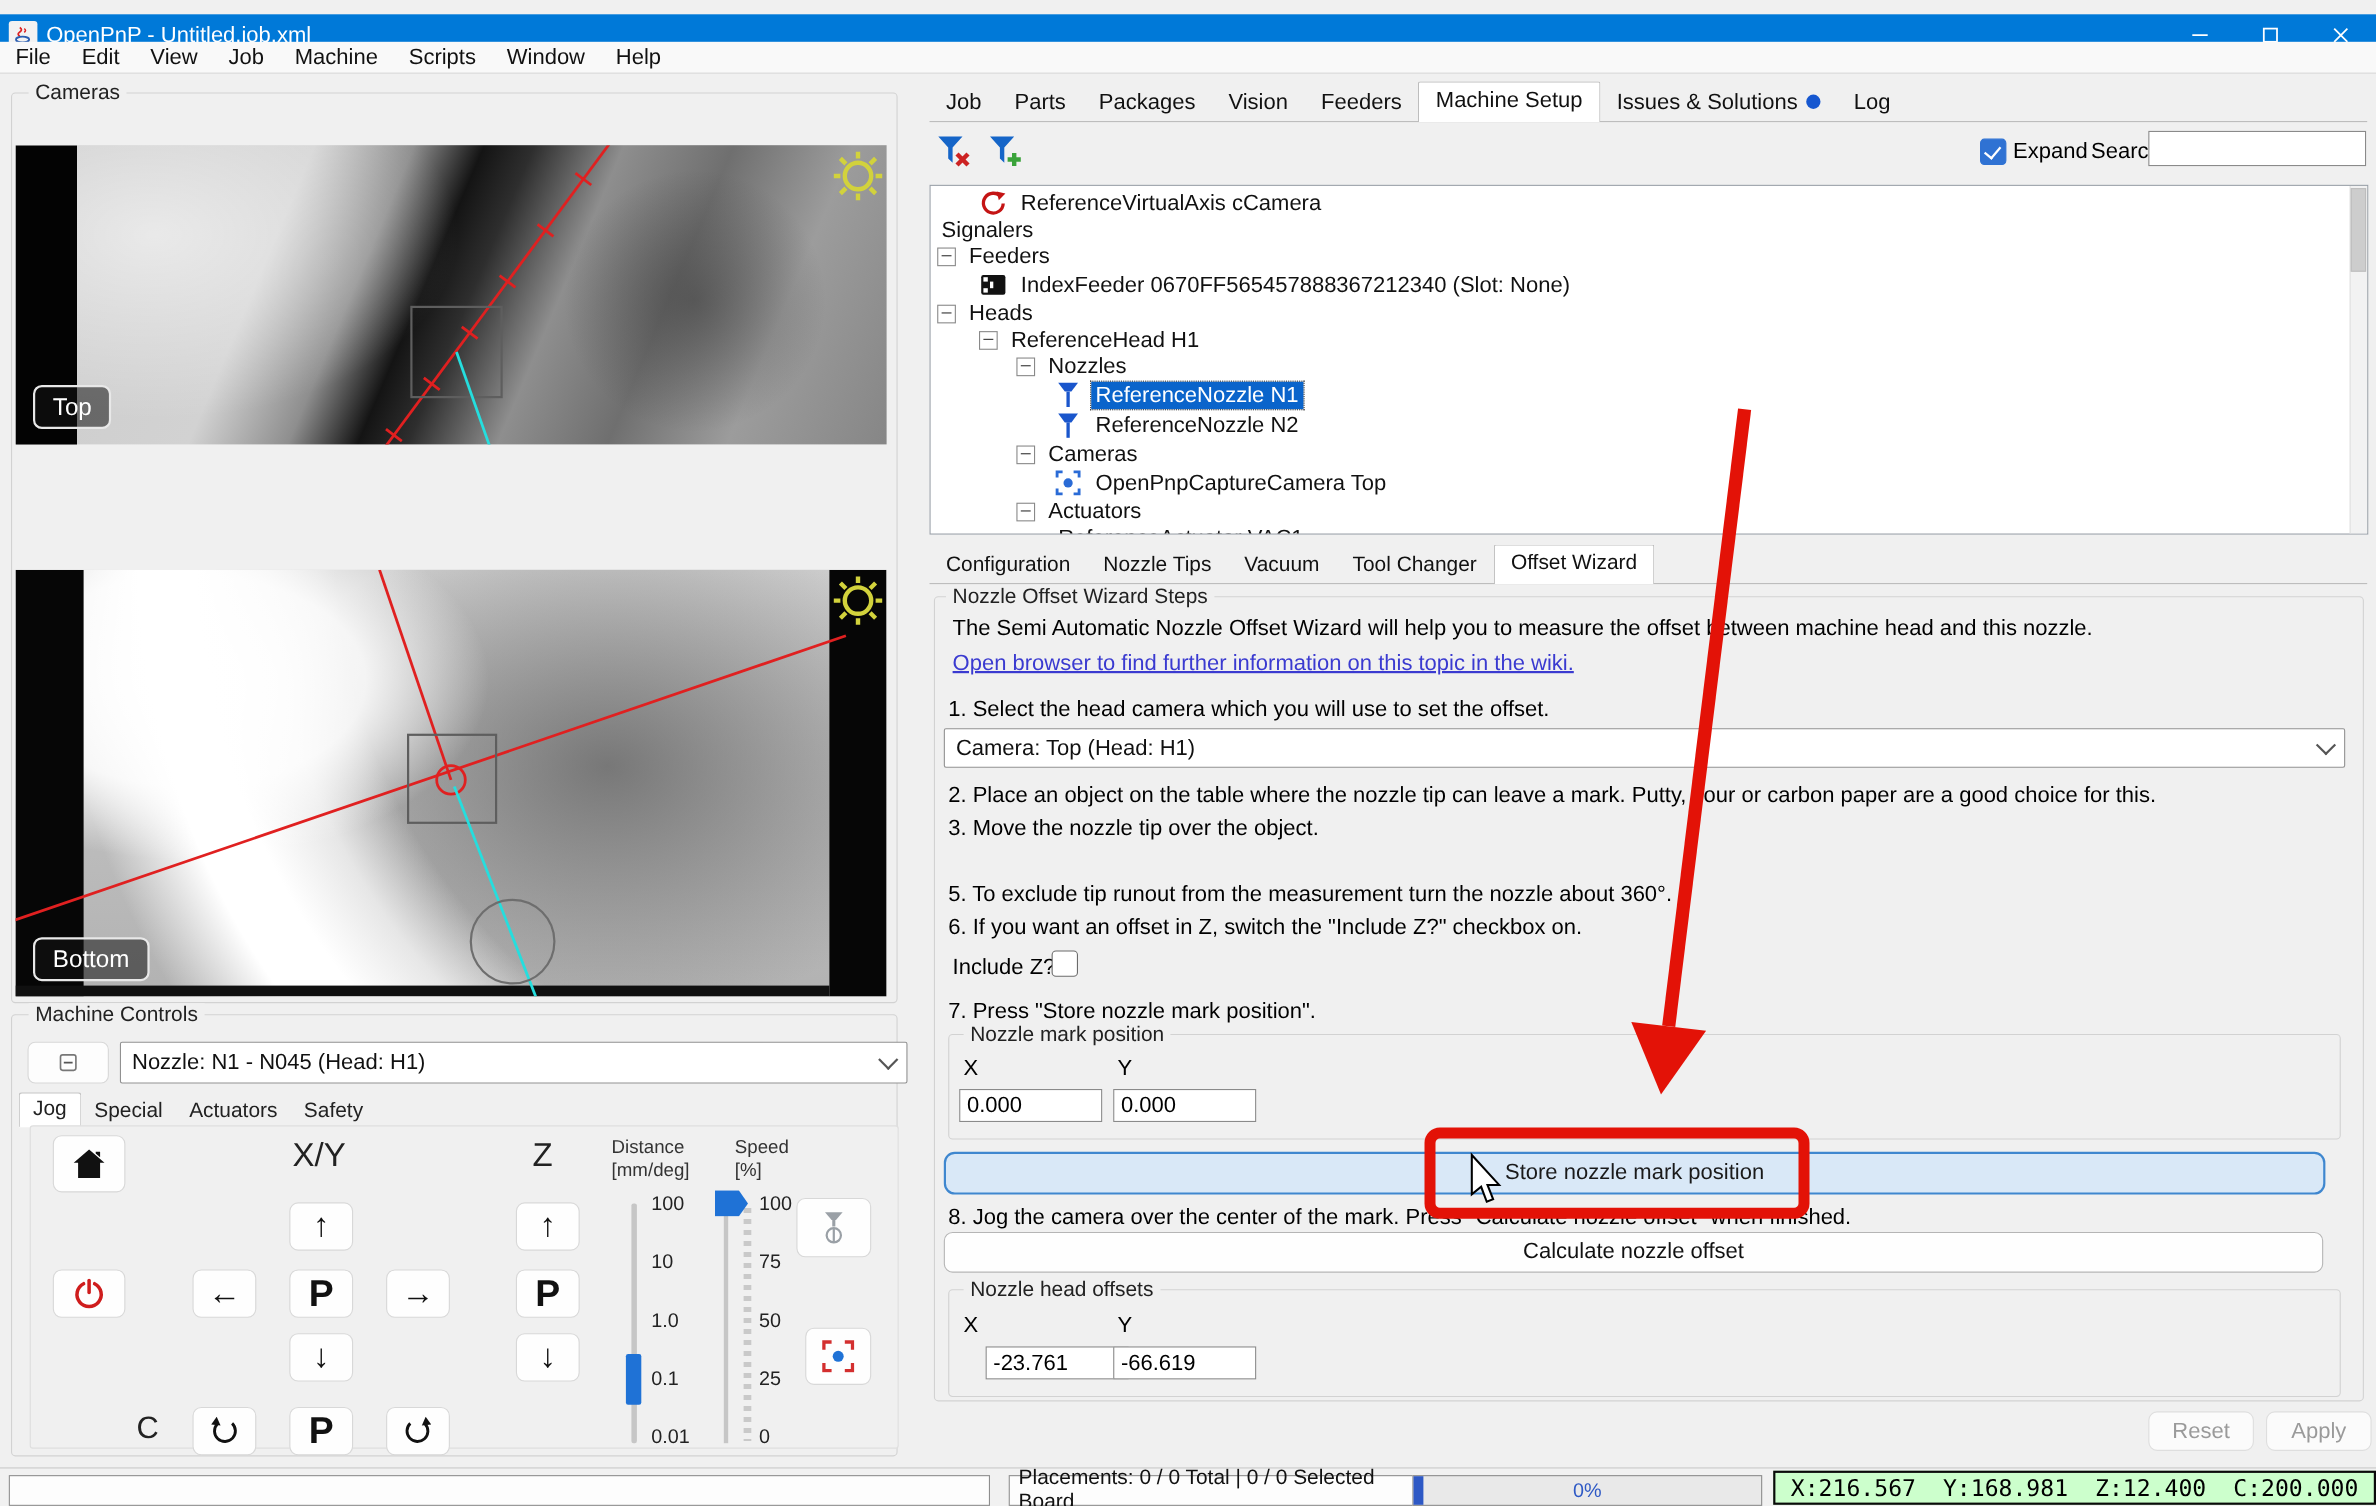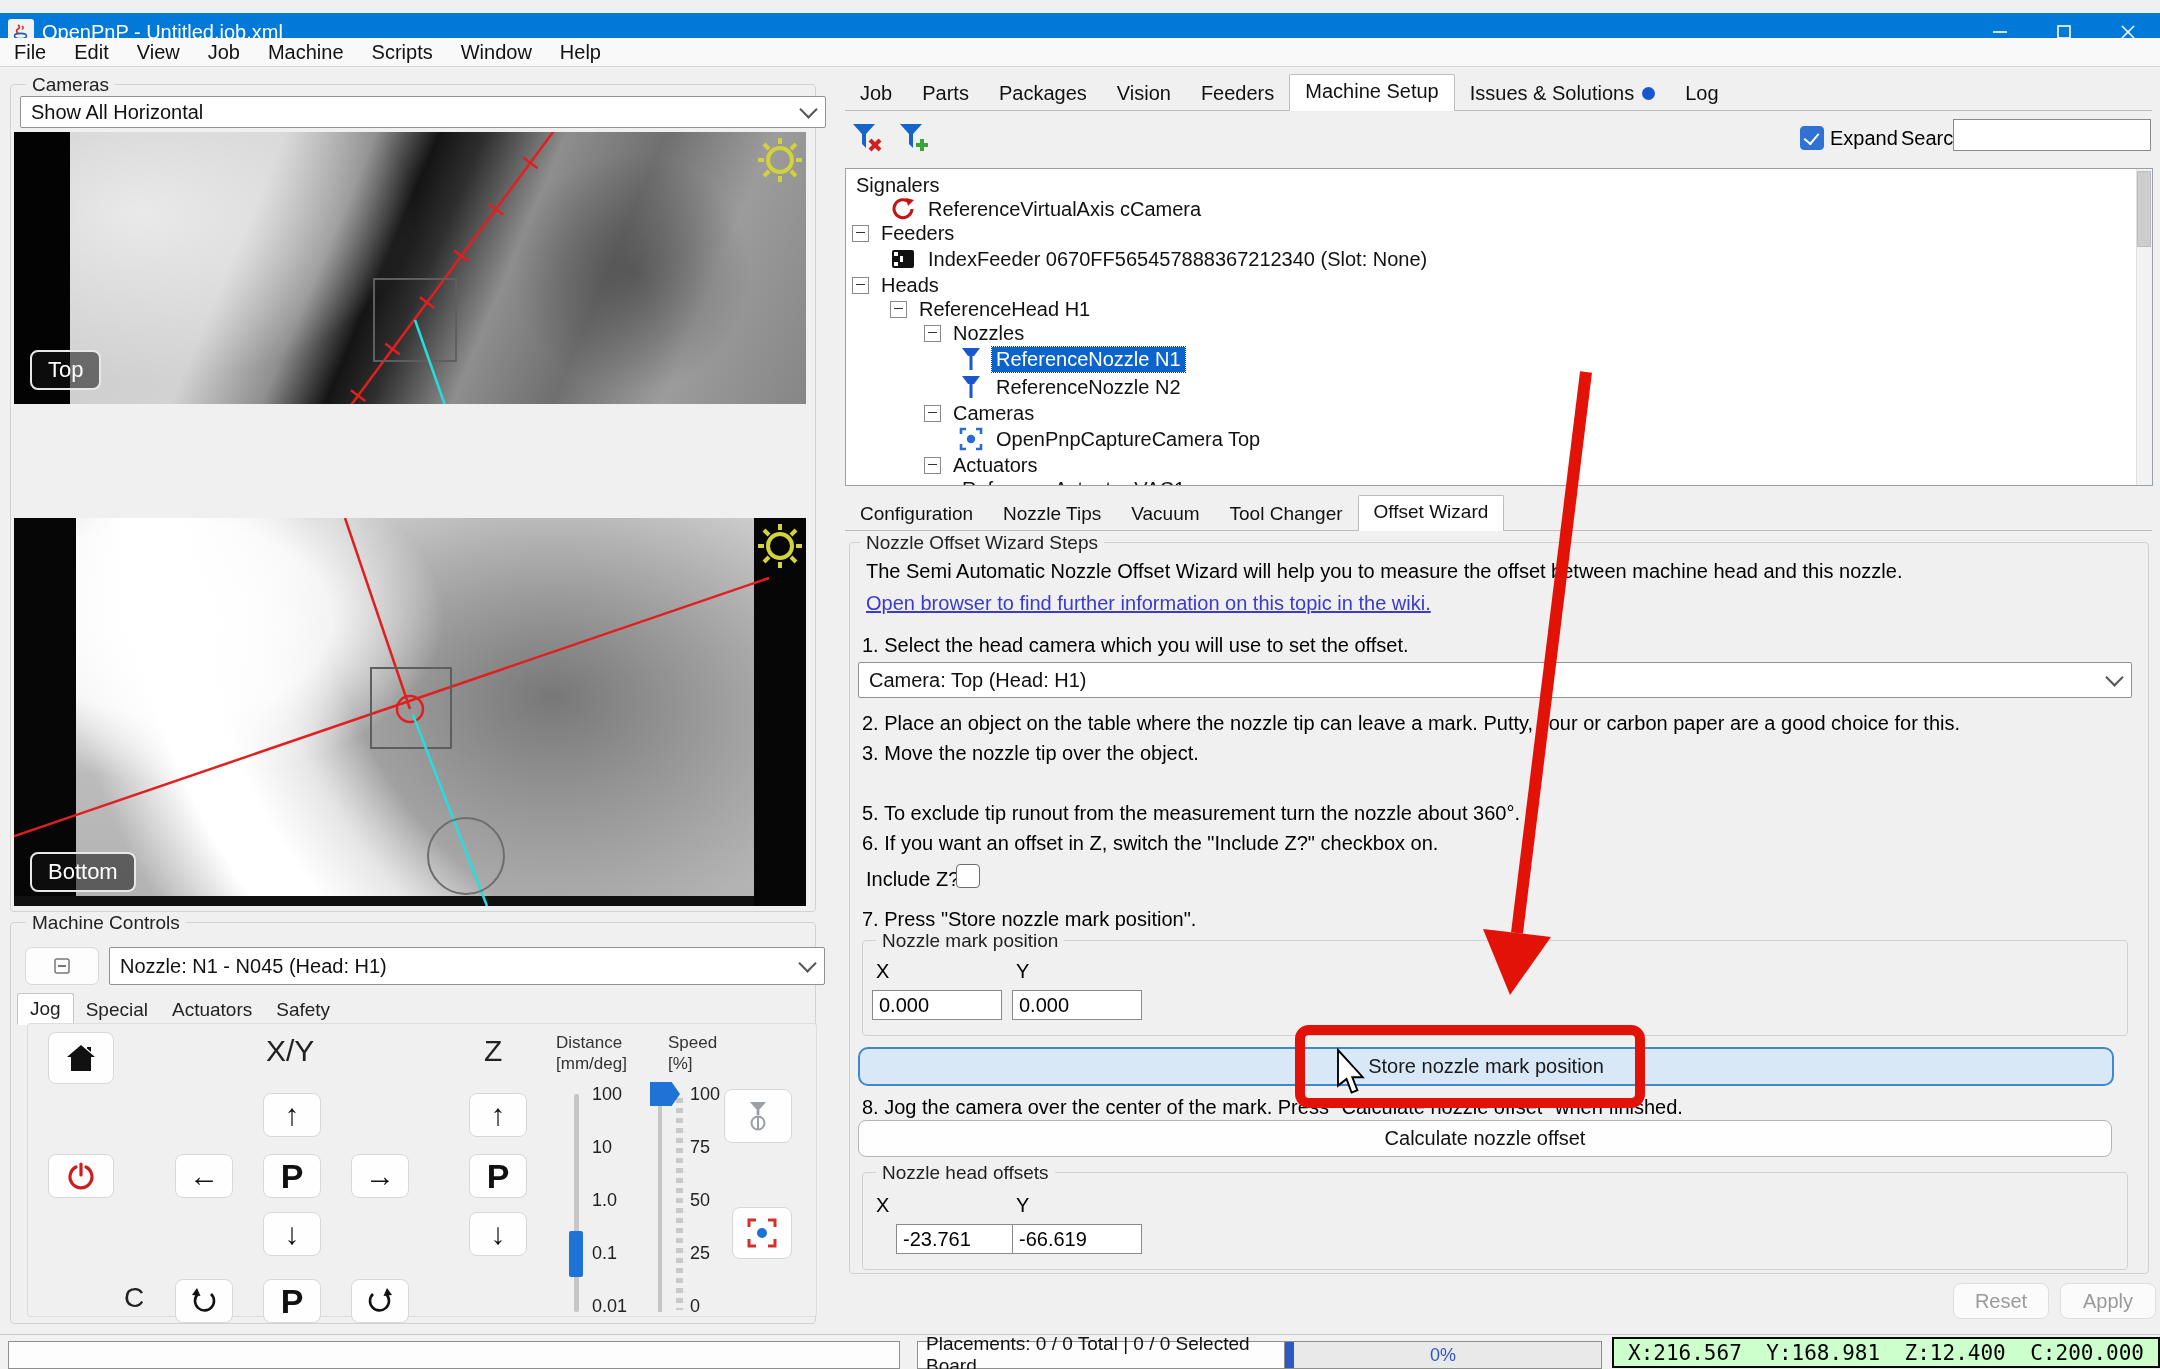--- a/index.html
+++ b/index.html
@@ -131,24 +131,20 @@
     <span class="menu-item">Job</span>
     <span class="menu-item">Machine</span>
     <span class="menu-item">Scripts</span>
     <span class="menu-item">Window</span>
     <span class="menu-item">Help</span>
   </div>
 
   <div class="groupbox" style="left:10px;top:84px;width:804px;height:826px;"></div>
   <span class="grouplabel" style="left:26px;top:74px;">Cameras</span>
 
-  <div class="combo" style="left:20px;top:96px;width:784px;height:30px;">
-    <span>Show All Horizontal</span>
-    <span class="chev"></span>
-  </div>
 
   <div class="camview" style="left:14px;top:132px;width:792px;height:272px;
        background:
          radial-gradient(ellipse 460px 280px at 16% 30%, rgba(255,255,255,0.55), rgba(255,255,255,0) 60%),
          radial-gradient(circle 170px at 78% 52%, rgba(60,60,60,0.55), rgba(60,60,60,0) 70%),
          linear-gradient(113deg,#cbcbcb 0%,#d2d2d2 30%,#8e8e8e 40%,#141414 47%,#2e2e2e 52%,#8e8e8e 61%,#6f6f6f 72%,#9c9c9c 84%,#868686 100%);">
     <svg class="camsvg" width="792" height="384">
       <rect x="0" y="0" width="56" height="384" fill="#030303"></rect>
       <line x1="545" y1="-8" x2="258" y2="380" stroke="#e02020" stroke-width="2.5"></line>
       <line x1="523.5" y1="36.2" x2="509.1" y2="25.4" stroke="#e02020" stroke-width="2.5"></line>
@@ -356,29 +352,29 @@
         <line x1="20" y1="26" x2="32" y2="26" stroke="#3aa33a" stroke-width="4"></line>
       </svg>
   </div>
   <div class="checkbox checked" style="left:1800px;top:126px;"></div>
   <span class="wtext" style="left:1830px;top:127px;">Expand</span>
   <span class="wtext" style="left:1901px;top:127px;">Search</span>
   <input class="tfield" style="left: 1953px; top: 119px; width: 198px; height: 32px;" value="">
 
   <div class="tree" style="left:845px;top:168px;width:1306px;height:316px;">
     <div style="padding-top:4px;">
-      <div class="trow d1">
-        <span class="tlabel">Signalers</span>
-      </div>
       <div class="trow d2">
         <svg class="ticon" viewBox="0 0 26 26">
             <path d="M20 7 A9 9 0 1 0 22 13" fill="none" stroke="#c41414" stroke-width="3"></path>
             <polygon points="16,2 24,4 18,10" fill="#c41414"></polygon>
           </svg>
         <span class="tlabel">ReferenceVirtualAxis cCamera</span>
+      </div>
+      <div class="trow d1">
+        <span class="tlabel">Signalers</span>
       </div>
       <div class="trow d1">
         <span class="exp"></span>
         <span class="tlabel">Feeders</span>
       </div>
       <div class="trow d2" style="height:28px;">
         <svg class="ticon" viewBox="0 0 26 26">
             <rect x="2" y="4" width="22" height="18" rx="2" fill="#111"></rect>
             <rect x="4" y="6" width="4" height="4" fill="#fff"></rect>
             <rect x="4" y="16" width="4" height="4" fill="#fff"></rect>

